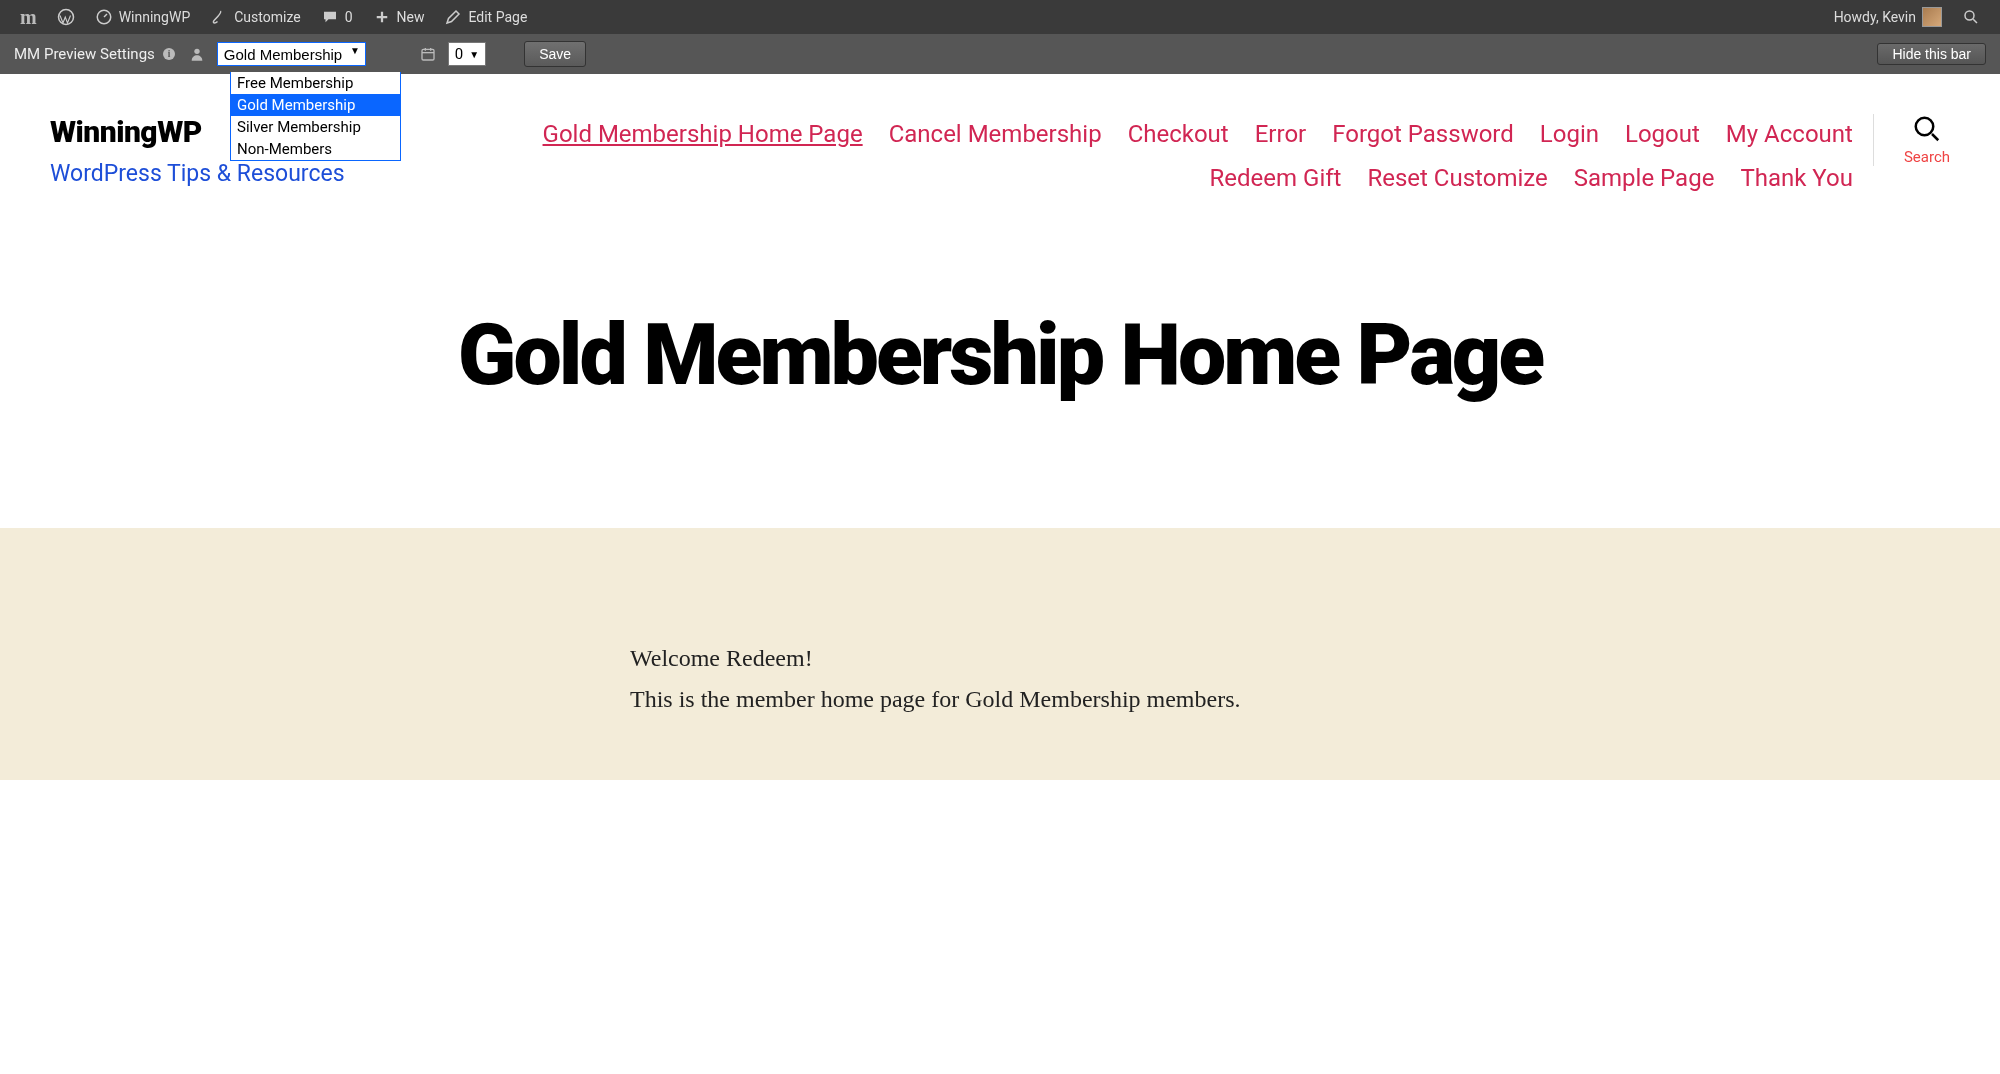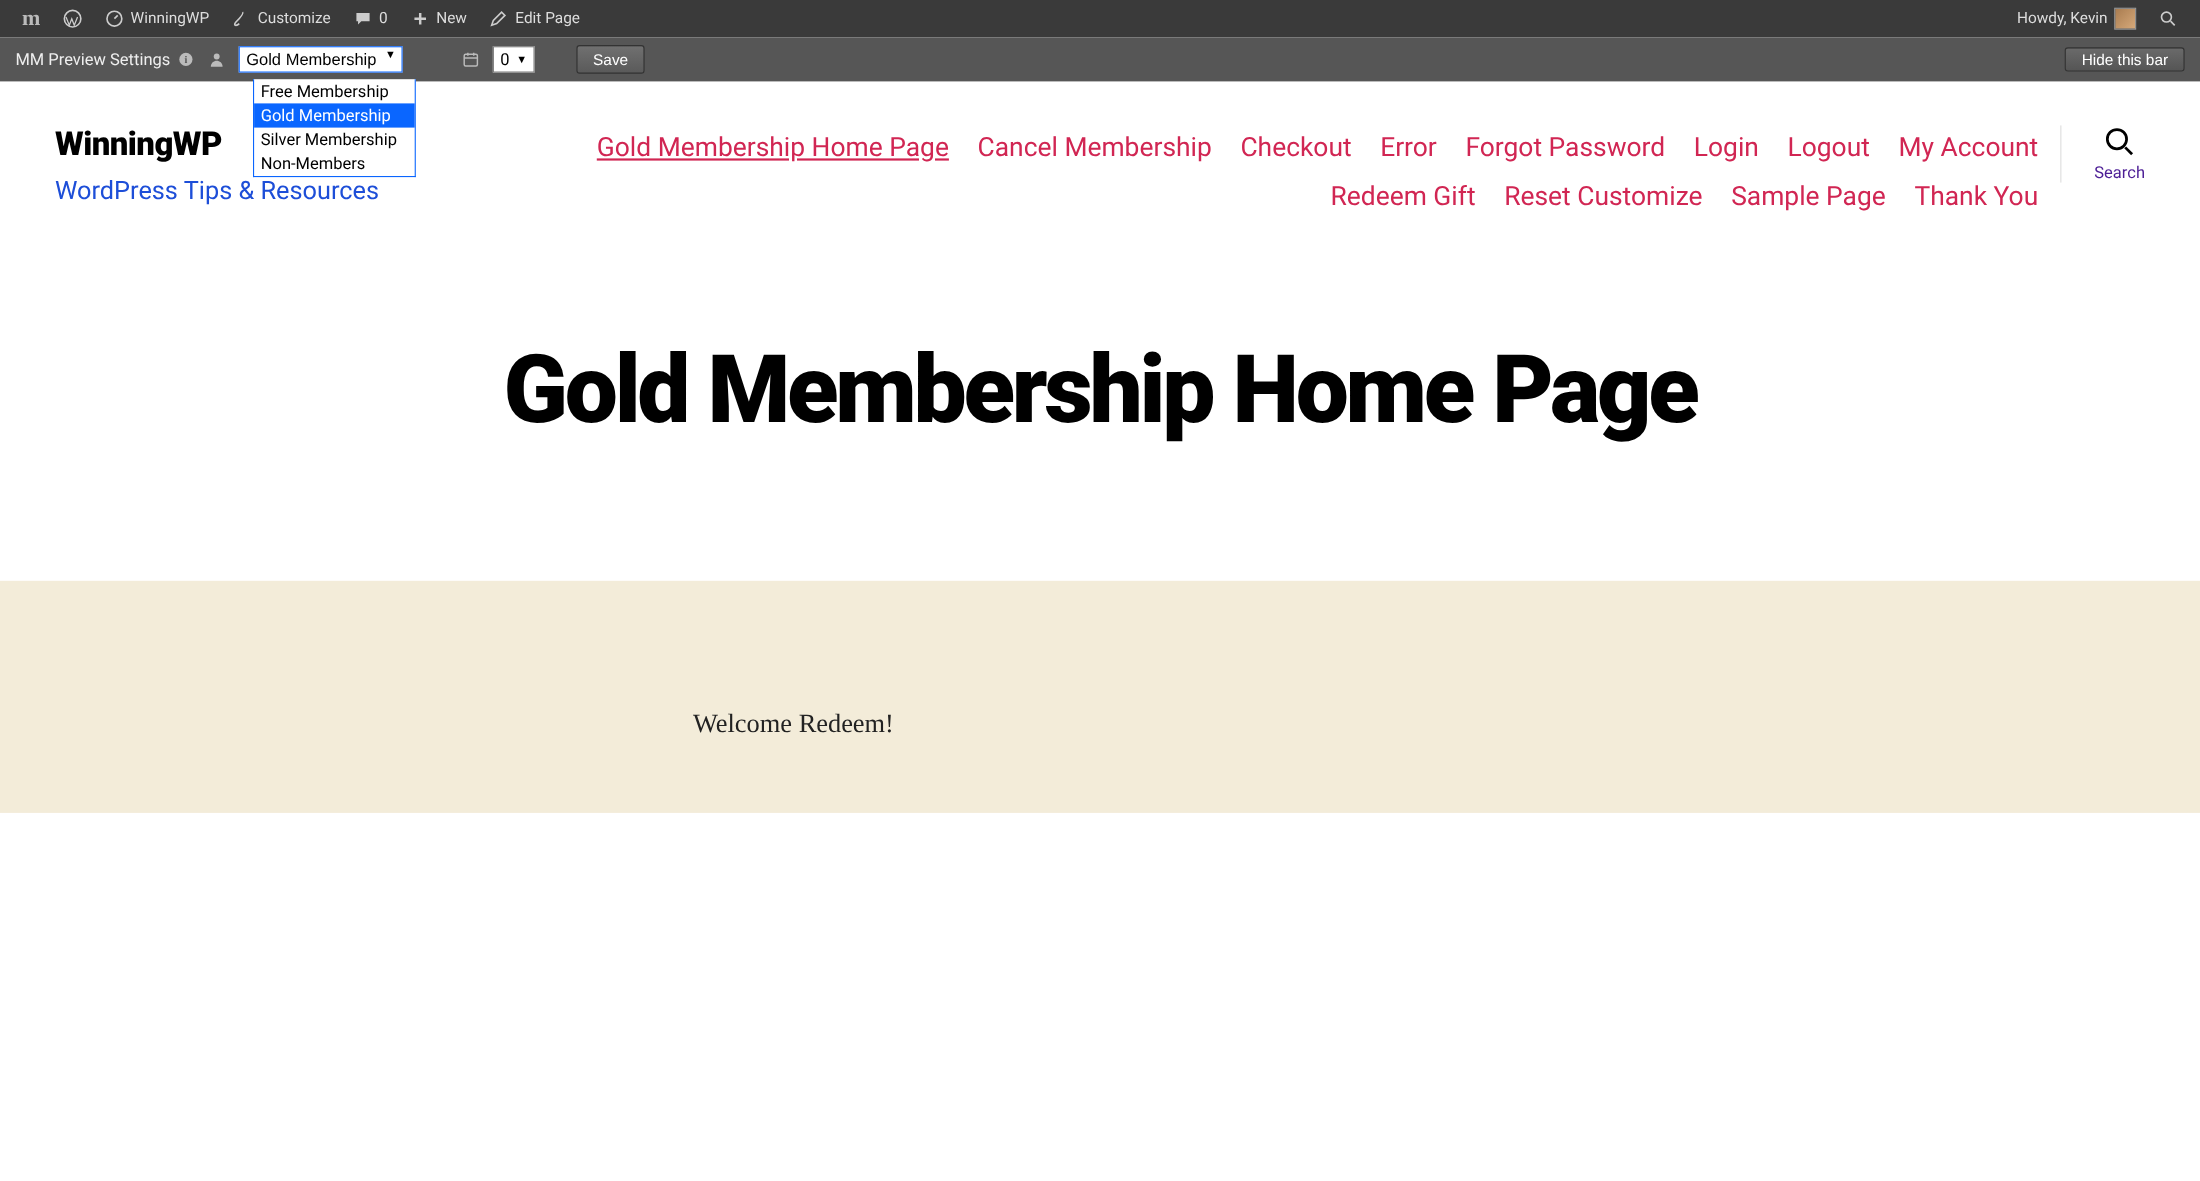--- a/index.html
+++ b/index.html
@@ -16,35 +16,35 @@
   .mm-bar .label{display:flex;align-items:center;gap:6px;}
   .mm-bar svg.ic{width:16px;height:16px;fill:#bbb;}
   .mm-bar select.sel, .mm-bar .selbox{background:#fff;color:#000;font-size:15px;border:1px solid #0a66ff;height:24px;padding:0 22px 0 6px;appearance:none;position:relative;}
   .selwrap{position:relative;display:inline-block;}
   .selwrap::after{content:"▼";position:absolute;right:6px;top:3px;font-size:10px;color:#000;pointer-events:none;}
   .mm-bar .num-sel{background:#fff;color:#000;border:1px solid #777;height:24px;display:inline-flex;align-items:center;padding:0 6px;gap:6px;}
   .mm-bar .num-sel .arr{font-size:10px;}
   .mm-bar button.save{background:linear-gradient(#707070,#5a5a5a);color:#fff;border:1px solid #333;border-radius:3px;height:26px;padding:0 14px;font-size:14px;cursor:pointer;}
   .mm-bar button.hide{background:linear-gradient(#6a6a6a,#555);color:#fff;border:1px solid #333;border-radius:3px;height:22px;padding:0 14px;font-size:14px;cursor:pointer;margin-left:auto;}
   
-  .dropdown{position:absolute;top:38px;left:230px;width:148px;background:#fff;border:1px solid #0a66ff;border-top:none;font-size:15px;color:#000;z-index:50;}
+  .dropdown{position:absolute;top:38px;left:230px;width:171px;background:#fff;border:1px solid #0a66ff;border-top:none;font-size:15px;color:#000;z-index:50;}
   .dropdown .opt{padding:2px 6px;cursor:pointer;}
   .dropdown .opt.sel{background:#0a66ff;color:#fff;}
   
   .site{padding:0 50px;}
   .site-head{display:flex;align-items:flex-start;padding-top:40px;}
   .brand{min-width:300px;}
   .brand .title{font-weight:900;font-size:30px;letter-spacing:-0.5px;color:#000;margin:0;}
   .brand .tag{font-size:23px;color:#1d4ed8;line-height:1.3;margin-top:10px;}
   .menu{flex:1;display:flex;flex-wrap:wrap;gap:16px 26px;justify-content:flex-end;align-items:center;padding-left:40px;padding-top:6px;}
   .menu a{color:#d12653;font-size:24px;text-decoration:none;cursor:pointer;white-space:nowrap;}
   .menu a.active{text-decoration:underline;}
   .search-col{display:flex;flex-direction:column;align-items:center;justify-content:center;padding-left:30px;margin-left:20px;border-left:1px solid #ddd;gap:4px;cursor:pointer;}
   .search-col svg{width:30px;height:30px;stroke:#000;fill:none;stroke-width:2;}
-  .search-col span{font-size:15px;color:#4c1d95;}
+  .search-col span{font-size:15px;color:#ef4444;}
   
   .hero{padding:120px 40px 130px;text-align:center;}
   .hero h1{font-weight:900;font-size:86px;letter-spacing:-3px;margin:0;color:#000;line-height:1;}
   
   .content-band{background:#f3ecd9;padding:110px 0 60px;}
   .content-inner{max-width:740px;margin:0 auto;font-family:Georgia,"Times New Roman",serif;font-size:24px;color:#222;line-height:1.7;}
   .content-inner p{margin:0;}
   .edit-link{display:flex;align-items:center;gap:10px;margin-top:60px;font-family:-apple-system,BlinkMacSystemFont,sans-serif;font-size:20px;color:#555;cursor:pointer;}
   .edit-link svg{width:22px;height:22px;stroke:#555;fill:none;stroke-width:2;}
 </style>
@@ -175,14 +175,15 @@
   </div>
 
   <div class="hero">
     <h1>Gold Membership Home Page</h1>
   </div>
 </div>
 
 <div class="content-band">
   <div class="content-inner">
     <p>Welcome Redeem!</p>
+    <p>This is the member home page for Gold Membership members.</p>
   </div>
 </div>
 
 </body></html>

